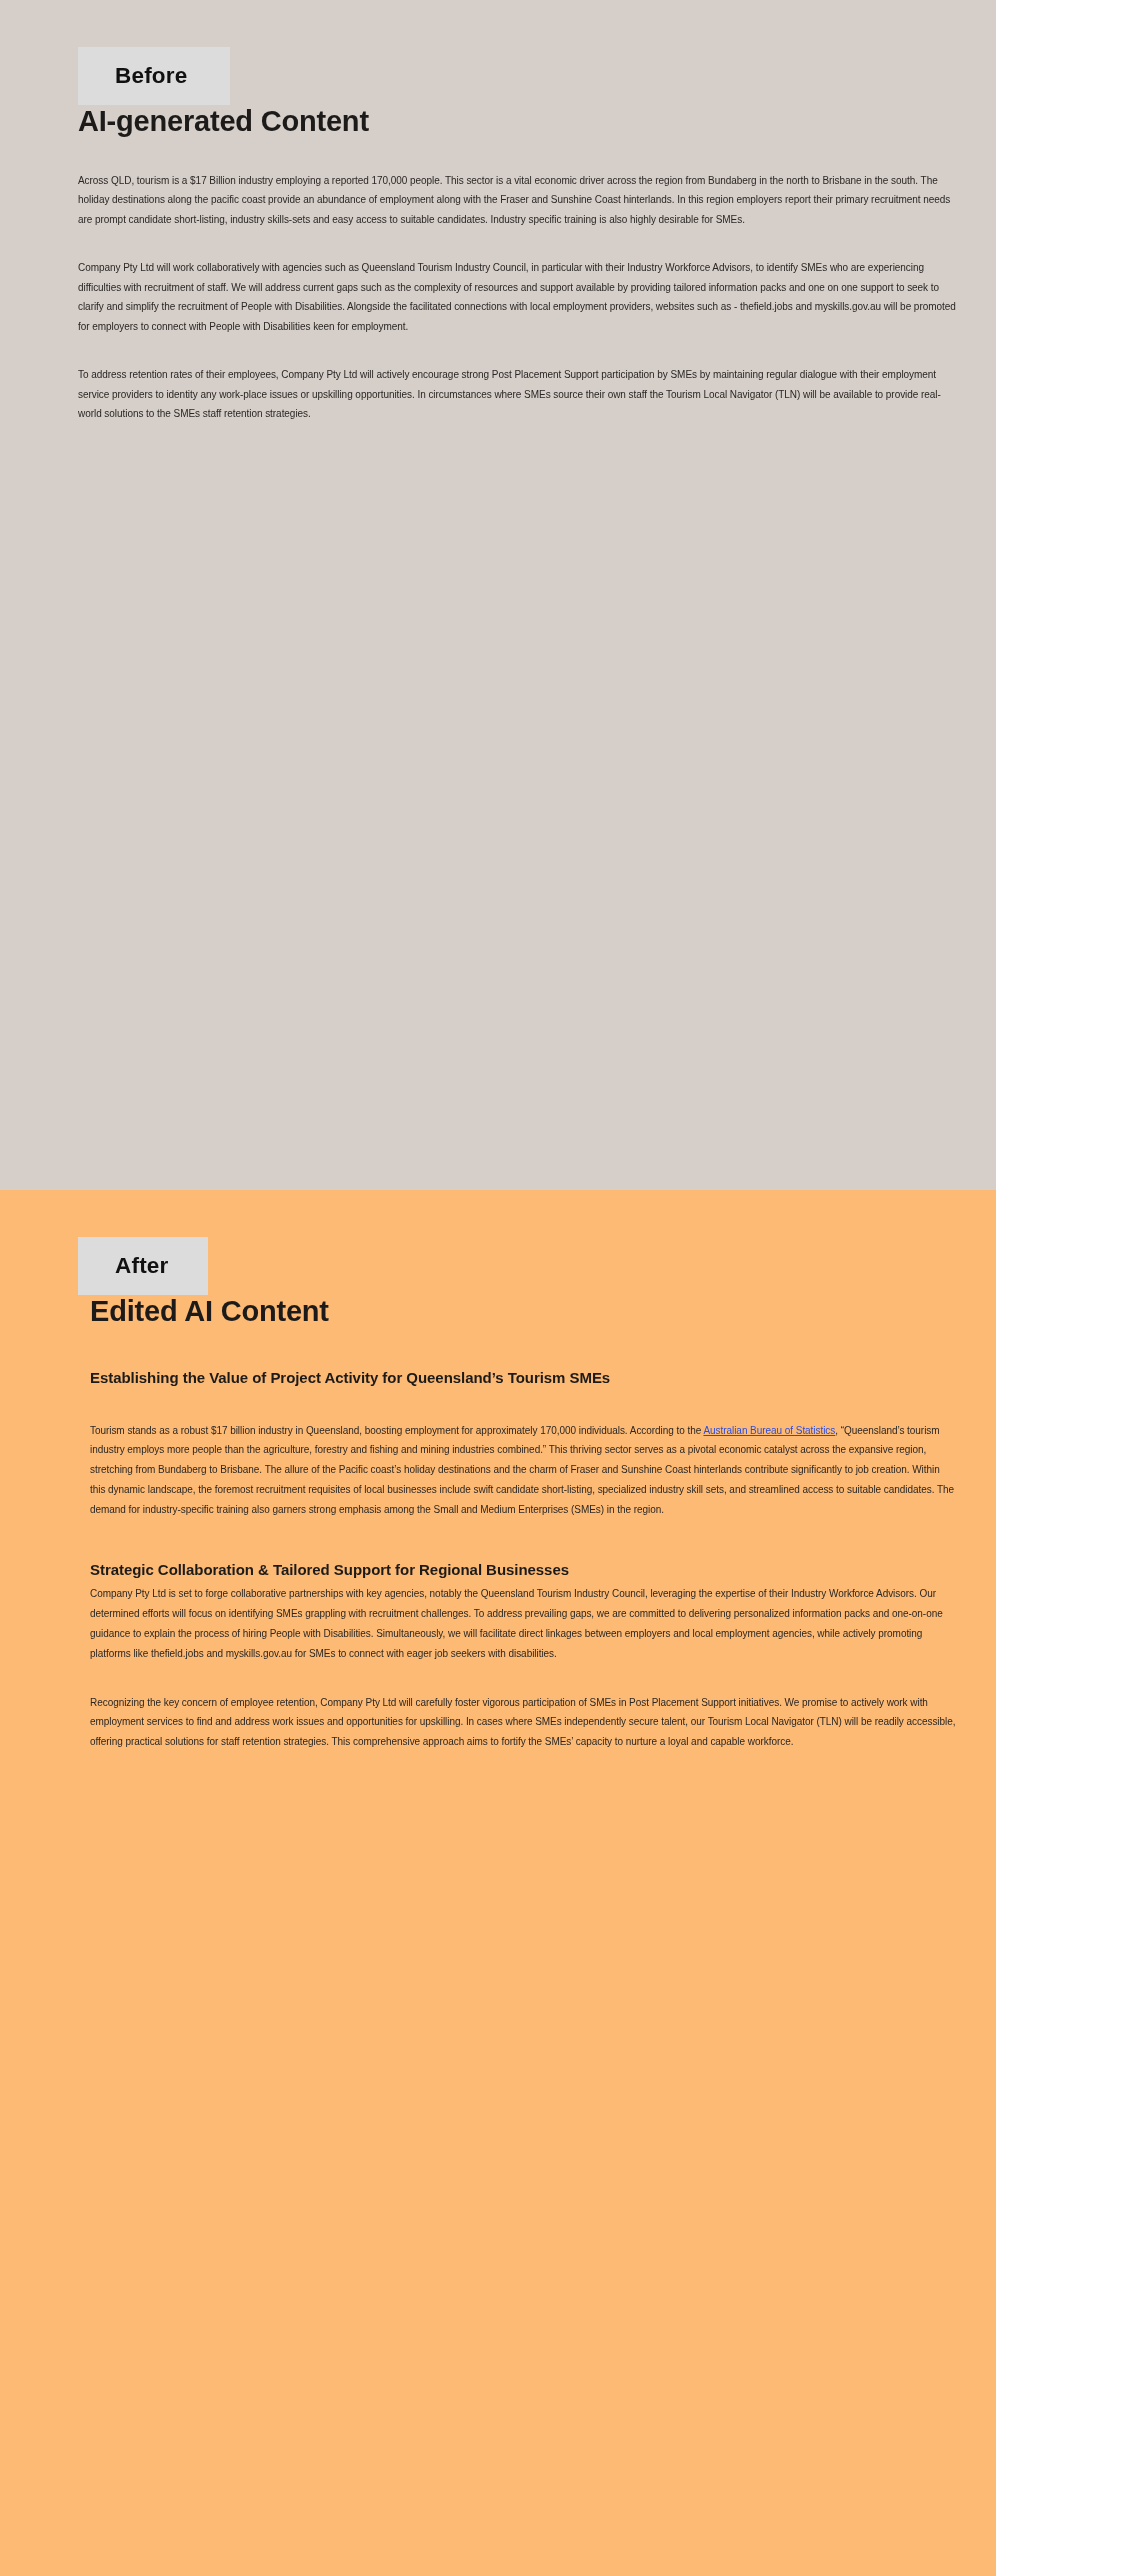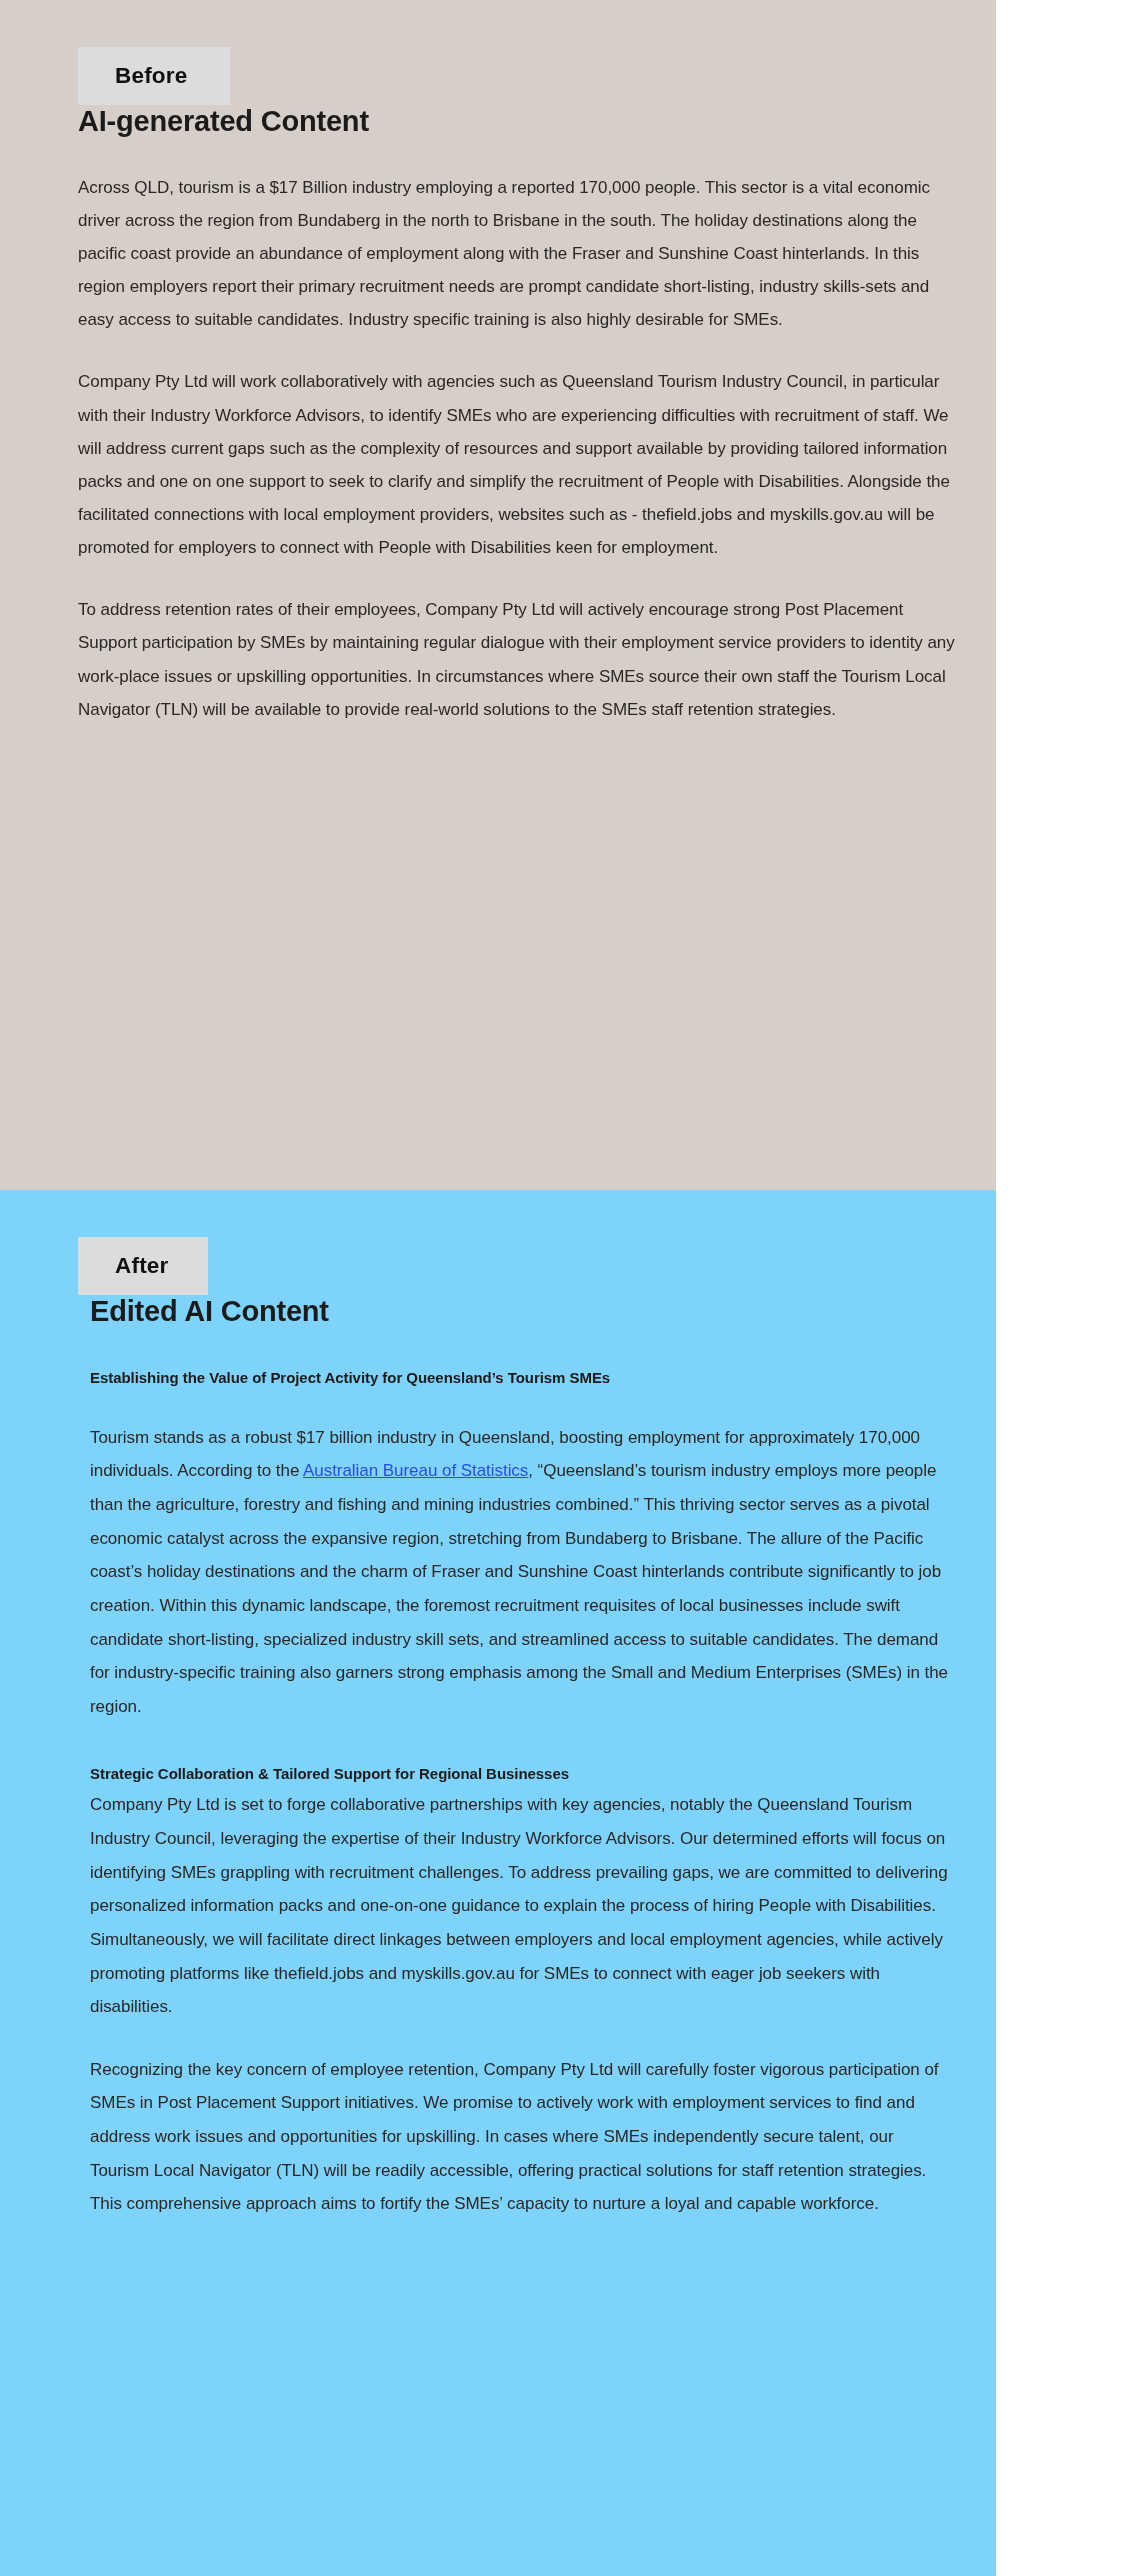--- a/index.html
+++ b/index.html
@@ -17,21 +17,21 @@
   .section {
     width: 996px;
     box-sizing: border-box;
   }
   .section--before {
     background: #d5cec9;
     padding: 47px 0 0 0;
     min-height: 1190px;
   }
   .section--after {
-    background: #7dd3fc;
+    background: #fdba74;
     padding: 47px 0 0 0;
     min-height: 1386px;
   }
 
   
   .badge {
     display: inline-block;
     background: #dcdcdc;
     color: #111111;
     font-weight: 700;
@@ -86,21 +86,21 @@
     font-size: 15px;
     font-weight: 700;
     color: #1d1b1a;
     letter-spacing: -0.05px;
     margin: 39px 0 2px 0;
     line-height: 1.45;
   }
 
   
   p.body-text {
-    font-size: 17px;
+    font-size: 10px;
     line-height: 1.95;
     color: #2b2724;
     margin: 0 0 29px 0;
     letter-spacing: -0.05px;
   }
   p.body-text.first { margin-top: 33px; }
   p.body-text.tight { margin-top: 3.9px; }
 
   a.inline-link {
     color: #2b4ddb;

